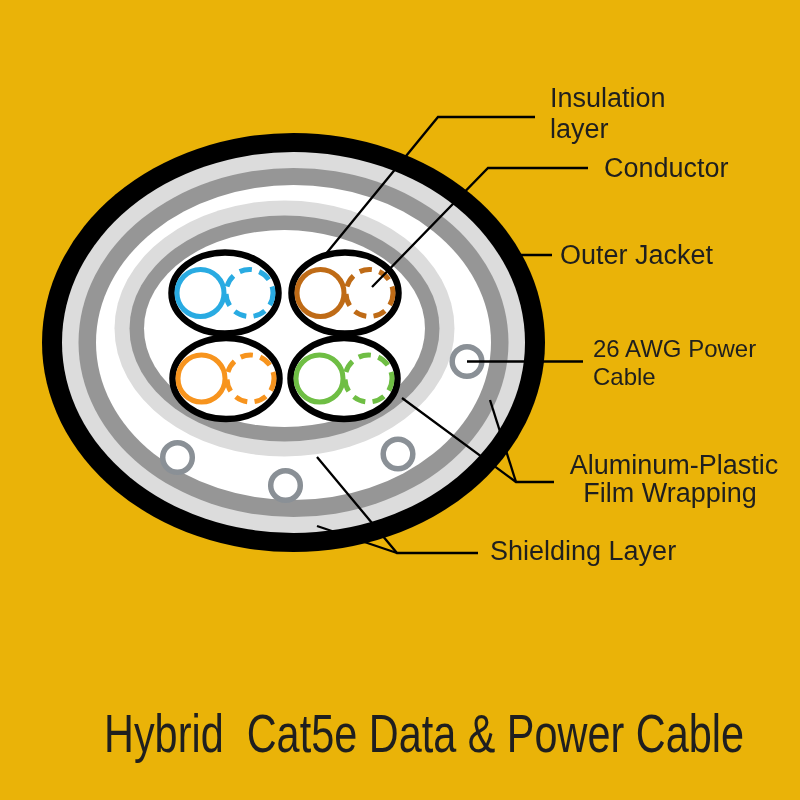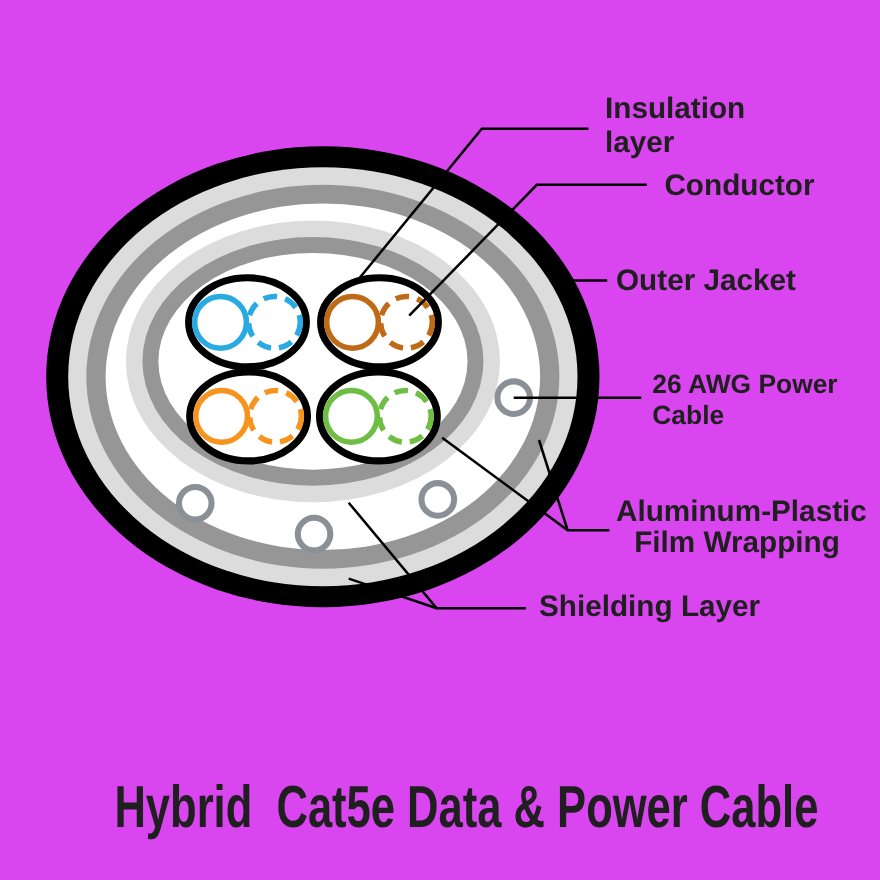--- a/index.html
+++ b/index.html
@@ -1,16 +1,16 @@
 <!DOCTYPE html>
 <html><head>
 <meta charset="utf-8">
 <style>
   html,body{margin:0;padding:0;background:#ffffff;}
-  .stage{position:relative;width:800px;height:800px;background:#d946ef;overflow:hidden;font-weight:bold;}
+  .stage{position:relative;width:800px;height:800px;background:#eab308;overflow:hidden;}
   svg{display:block;}
   .leader{fill:none;stroke-width:2.3px;stroke-linecap:butt;stroke-linejoin:miter;}
   .pair-outline{fill:#ffffff;stroke-width:6.5px;}
   .wire{fill:none;stroke-width:5px;}
   .wire-dashed{stroke-dasharray:12.5 7.5;}
   .pwr{fill:#ffffff;stroke-width:5.5px;}
   .lbl{font-family:"Liberation Sans",sans-serif;font-size:27px;}
   .lbl-sm{font-family:"Liberation Sans",sans-serif;font-size:24px;}
   .ttl{font-family:"Liberation Sans",sans-serif;font-size:54px;}
 </style>

